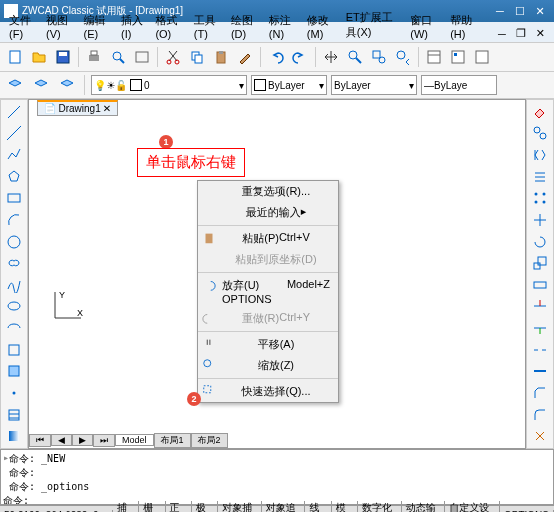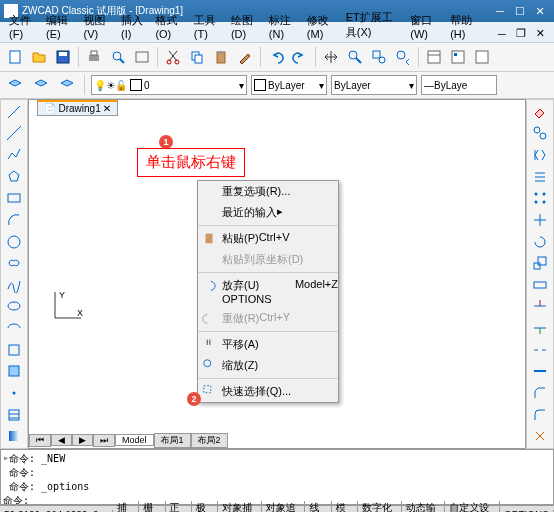--- a/index.html
+++ b/index.html
@@ -16,21 +16,21 @@
 .proprow{background:#f5f5f5;height:26px;display:flex;align-items:center;padding:0 4px;border-bottom:1px solid #ccc;gap:4px}
 .propcombo{height:18px;border:1px solid #999;background:#fff;font-size:10px;padding:0 2px;display:flex;align-items:center}
 .main{display:flex;height:350px;position:relative}
 .leftbar,.rightbar{width:26px;background:#f5f5f5;border:1px solid #ccc;display:flex;flex-direction:column;align-items:center;padding:2px 0;gap:2px}
 .sidebtn{width:20px;height:20px;display:flex;align-items:center;justify-content:center;cursor:pointer}
 .canvas{flex:1;background:#fff;position:relative;border:1px solid #999}
 .tab{position:absolute;top:0;left:8px;background:#e8f0f8;border:1px solid #999;border-top:2px solid #f90;padding:1px 6px;font-size:10px;display:flex;align-items:center;gap:2px}
 .callout{position:absolute;border:1px solid red;color:red;font-size:15px;padding:4px 8px}
 .redcircle{position:absolute;width:14px;height:14px;background:#e74c3c;color:#fff;border-radius:50%;display:flex;align-items:center;justify-content:center;font-size:9px;font-weight:bold}
 .ctxmenu{position:absolute;background:#f0f0f0;border:1px solid #999;box-shadow:2px 2px 4px rgba(0,0,0,.3);width:140px;font-size:11px}
-.ctxmenu .mi{padding:3px 0 3px 24px;display:flex;justify-content:flex-start;cursor:pointer;position:relative}
+.ctxmenu .mi{padding:3px 8px 3px 24px;display:flex;justify-content:center;cursor:pointer;position:relative}
 .ctxmenu .mi.disabled{color:#999}
 .ctxmenu .msep{height:1px;background:#ccc;margin:2px 0}
 .ctxmenu .micon{position:absolute;left:4px;width:14px;height:14px}
 .axis{position:absolute;left:24px;top:190px}
 .modeltabs{position:absolute;bottom:0;left:0;height:16px;display:flex;font-size:9px;align-items:center}
 .modeltabs span{padding:0 6px;border:1px solid #999;background:#e0e0e0}
 .modeltabs .active{background:#fff}
 .cmdarea{height:50px;background:#fff;border:1px solid #999;font:10px monospace;padding:2px;overflow:hidden}
 .statusbar{height:18px;background:#e0e0e0;display:flex;font-size:10px;align-items:center;border-top:1px solid #999}
 .statusbar span{padding:0 4px;border-right:1px solid #999}
@@ -42,22 +42,22 @@
 <div class="titlebar">
   <div class="icon"></div>
   <div class="title">ZWCAD Classic 试用版 - [Drawing1]</div>
   <div class="winbtn">─</div>
   <div class="winbtn">☐</div>
   <div class="winbtn">✕</div>
 </div>
 
 <div class="menubar">
   <span>文件(F)</span>
+  <span>视图(V)</span>
   <span>编辑(E)</span>
-  <span>视图(V)</span>
   <span>插入(I)</span>
   <span>格式(O)</span>
   <span>工具(T)</span>
   <span>绘图(D)</span>
   <span>标注(N)</span>
   <span>修改(M)</span>
   <span>ET扩展工具(X)</span>
   <span>窗口(W)</span>
   <span>帮助(H)</span>
   <span style="flex:1"></span>

